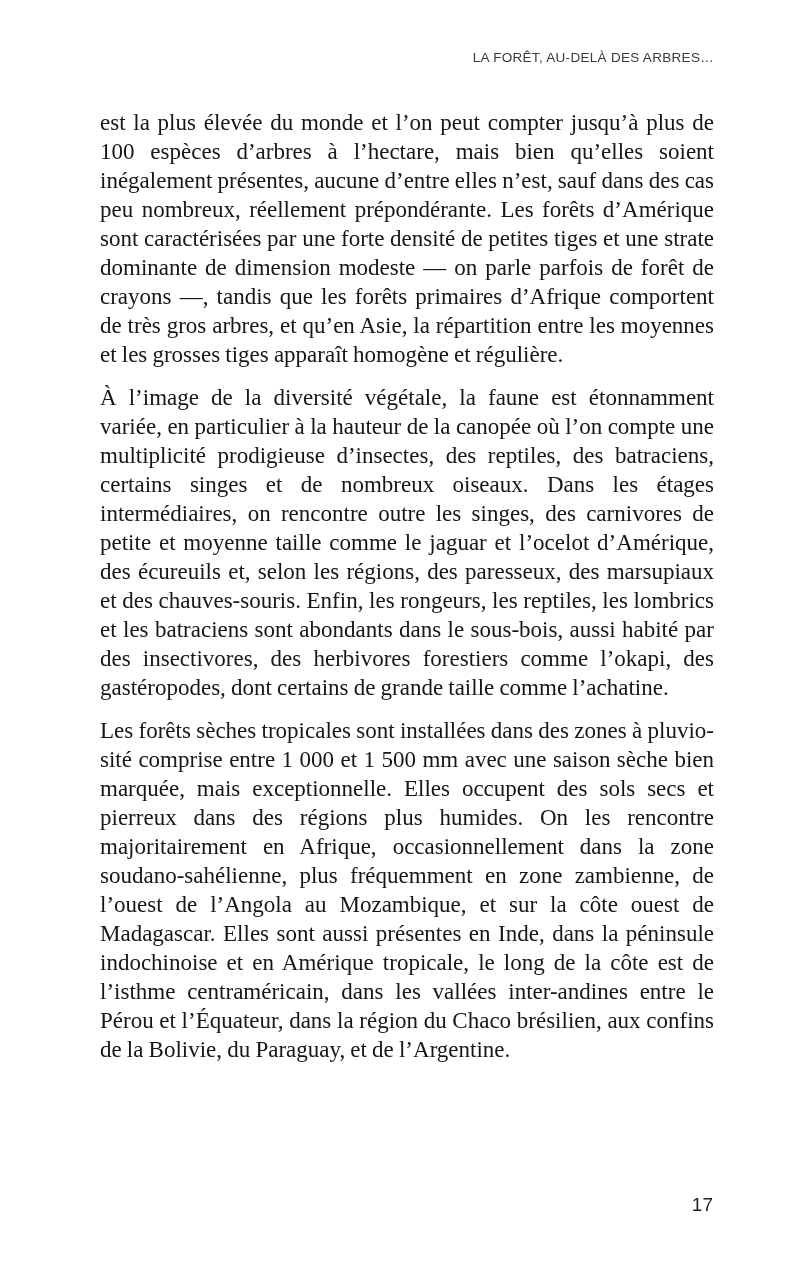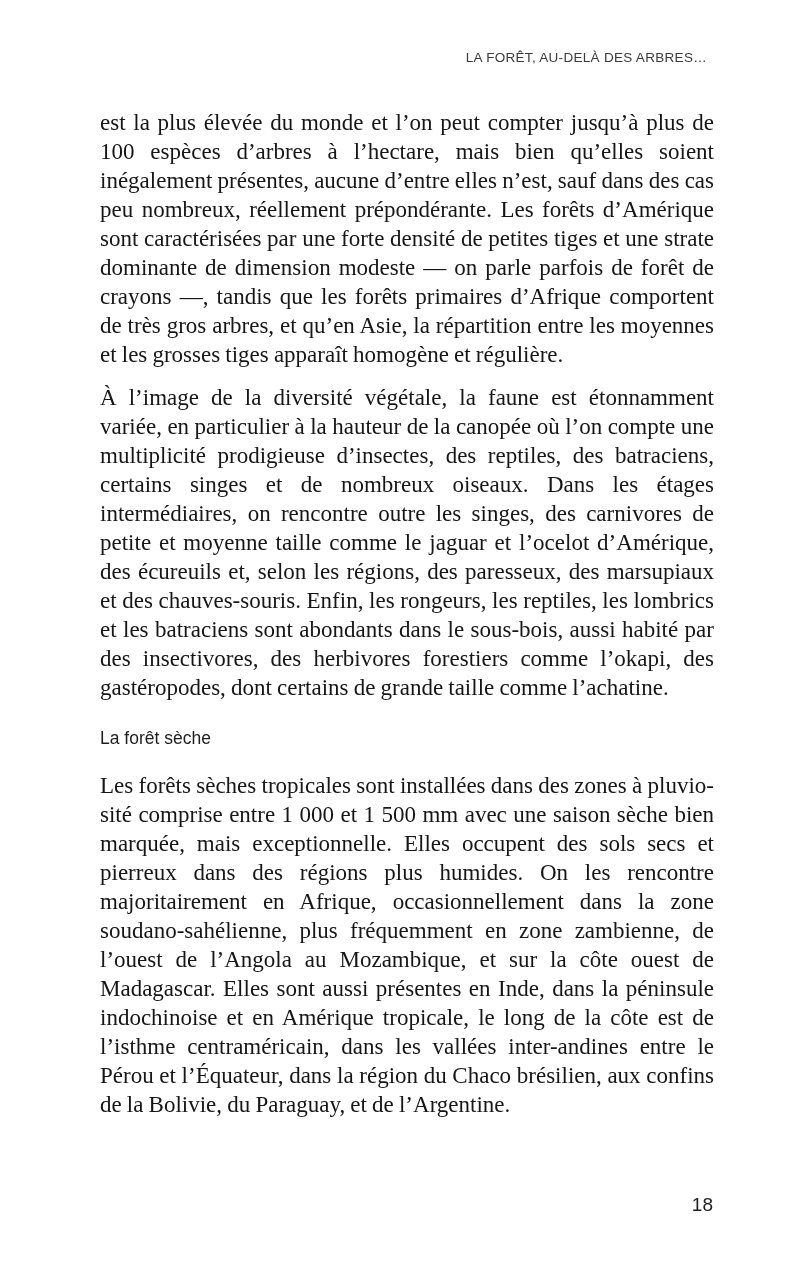--- a/index.html
+++ b/index.html
@@ -10,21 +10,21 @@
     body {
       width: 800px;
       height: 1267px;
       position: relative;
       overflow: hidden;
       color: #1a1a1a;
     }
     .running-header {
       position: absolute;
       top: 50px;
-      right: 93px;
+      right: 86px;
       font-family: "Liberation Sans", sans-serif;
       font-size: 13.5px;
       letter-spacing: 0.3px;
       color: #3a3a3a;
     }
     .page-body {
       position: absolute;
       top: 108px;
       left: 100px;
       width: 614px;
@@ -56,17 +56,16 @@
     }
   </style>
 </head>
 <body>
 
 <div class="running-header">LA FORÊT, AU-DELÀ DES ARBRES…</div>
 
 <div class="page-body">
   <p class="para">est la plus élevée du monde et l’on peut compter jusqu’à plus de 100 espèces d’arbres à l’hectare, mais bien qu’elles soient inégalement présentes, aucune d’entre elles n’est, sauf dans des cas peu nombreux, réellement prépondérante. Les forêts d’Amé­rique sont caractérisées par une forte densité de petites tiges et une strate dominante de dimension modeste — on parle parfois de forêt de crayons —, tandis que les forêts primaires d’Afrique comportent de très gros arbres, et qu’en Asie, la répartition entre les moyennes et les grosses tiges apparaît homogène et régulière.</p>
   <p class="para">À l’image de la diversité végétale, la faune est étonnamment variée, en particulier à la hauteur de la canopée où l’on compte une multiplicité prodigieuse d’insectes, des reptiles, des batra­ciens, certains singes et de nombreux oiseaux. Dans les étages intermédiaires, on rencontre outre les singes, des carnivores de petite et moyenne taille comme le jaguar et l’ocelot d’Amérique, des écureuils et, selon les régions, des paresseux, des marsupiaux et des chauves-souris. Enfin, les rongeurs, les reptiles, les lombrics et les batraciens sont abondants dans le sous-bois, aussi habité par des insectivores, des herbivores forestiers comme l’okapi, des gastéropodes, dont certains de grande taille comme l’achatine.</p>
-  <h2 class="section-heading">La forêt sèche</h2>
   <p class="para">Les forêts sèches tropicales sont installées dans des zones à pluvio­sité comprise entre 1 000 et 1 500 mm avec une saison sèche bien marquée, mais exceptionnelle. Elles occupent des sols secs et pierreux dans des régions plus humides. On les rencontre majoritairement en Afrique, occasionnellement dans la zone soudano-sahélienne, plus fréquemment en zone zambienne, de l’ouest de l’Angola au Mozambique, et sur la côte ouest de Madagascar. Elles sont aussi présentes en Inde, dans la péninsule indochinoise et en Amérique tropicale, le long de la côte est de l’isthme centraméricain, dans les vallées inter-andines entre le Pérou et l’Équateur, dans la région du Chaco brésilien, aux confins de la Bolivie, du Paraguay, et de l’Argentine.</p>
 </div>
 
-<div class="page-number">18</div>
+<div class="page-number">17</div>
 
 </body></html>

